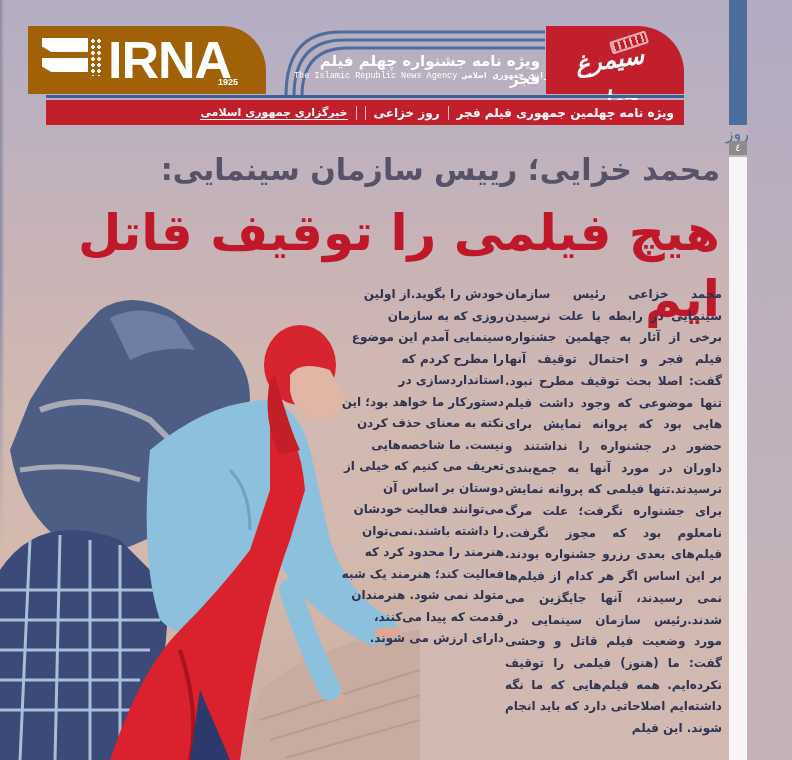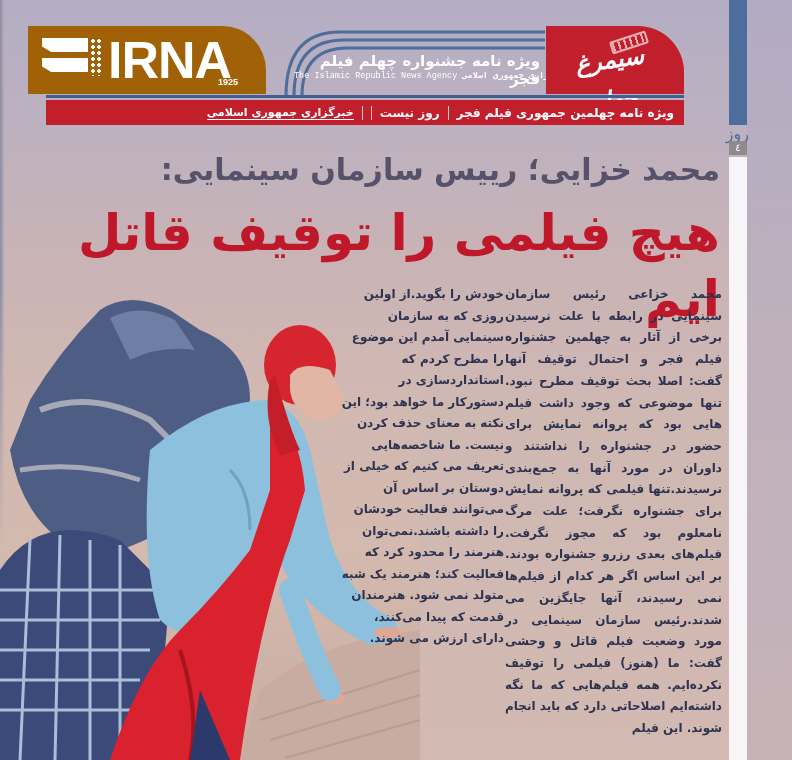--- a/index.html
+++ b/index.html
@@ -153,21 +153,21 @@
 <div class="simorgh-block">
   <div class="film-strip"></div>
   <div class="simorgh-text">سیمرغ چهل</div>
 </div>
 
 <div class="header-underline"></div>
 
 <div class="red-strip">
   <span>ویژه نامه چهلمین جمهوری فیلم فجر</span>
   <span class="sep"></span>
-  <span>روز نیست</span>
+  <span>روز خزاعی</span>
   <span class="sep"></span>
   <span class="sep"></span>
   <span class="agency-small">خبرگزاری جمهوری اسلامی</span>
 </div>
 
 <div class="right-blue-bar"></div>
 <div class="day-label">روز</div>
 <div class="day-number">٤</div>
 <div class="right-white-strip"></div>
 

